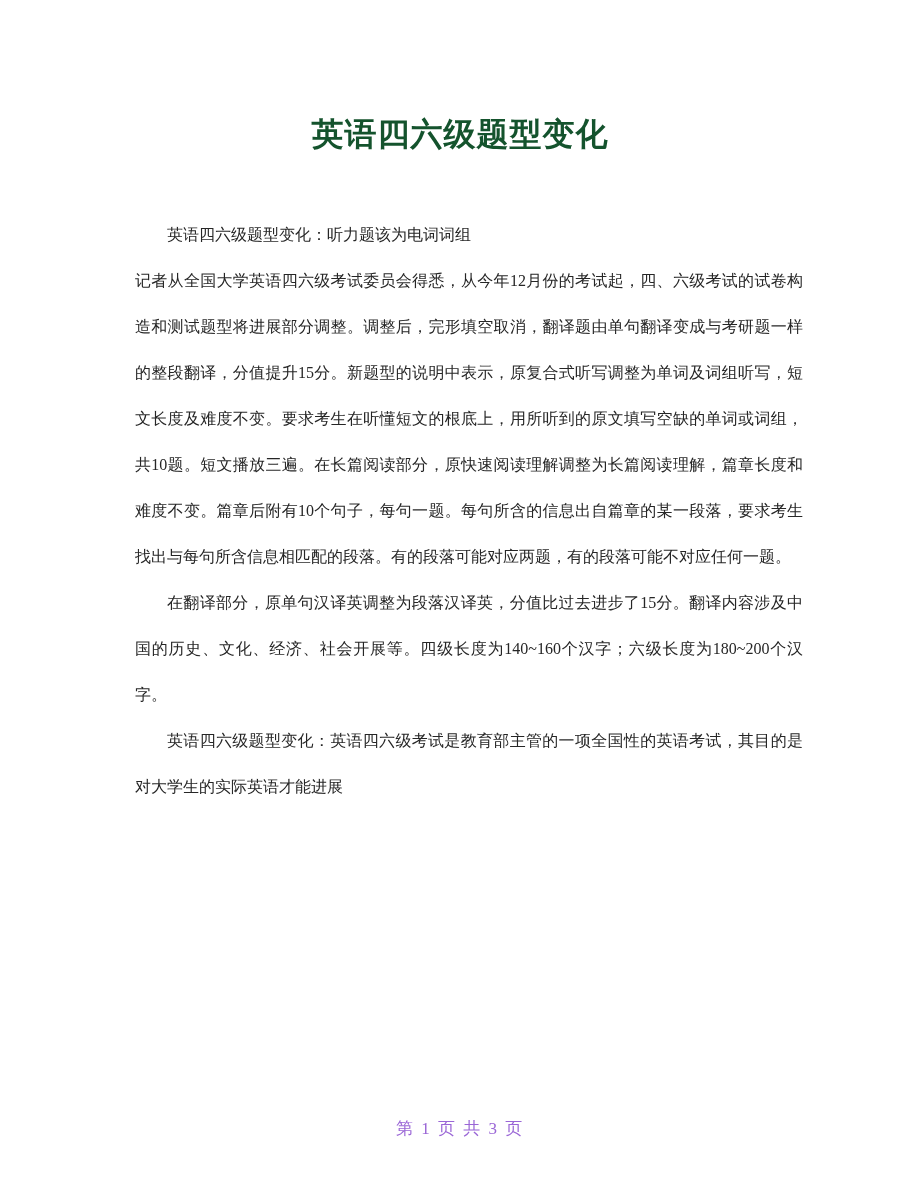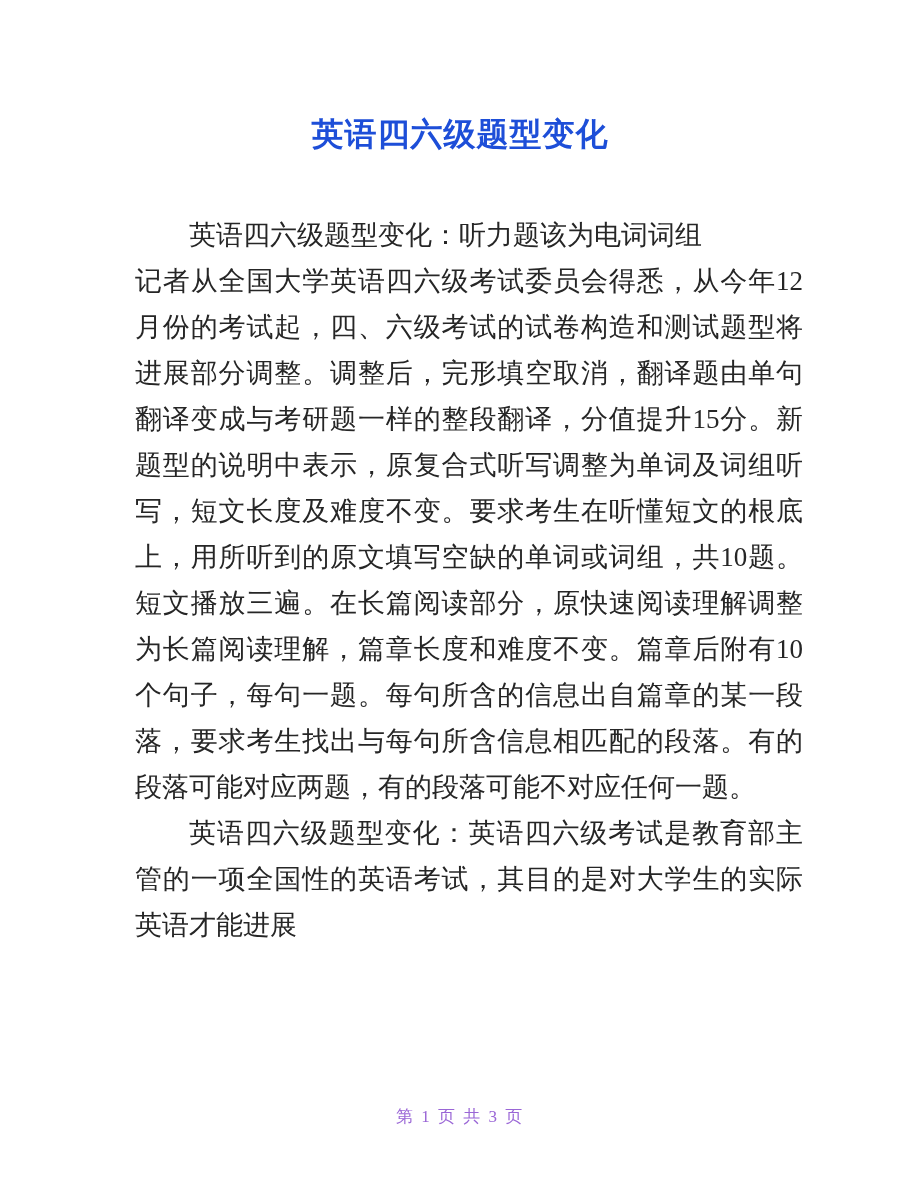--- a/index.html
+++ b/index.html
@@ -21,21 +21,21 @@
     font-size: 32px;
     line-height: 40px;
     letter-spacing: 1px;
     color: #1180c2;
   }
   .doc-body {
     position: absolute;
     left: 135px;
     top: 212px;
     width: 668px;
-    font-size: 27px;
+    font-size: 16px;
     line-height: 46px;
     color: #262626;
     text-align: justify;
     text-justify: inter-character;
   }
   .doc-body p { margin: 0; }
   .doc-body p.indent { text-indent: 2em; }
   .doc-footer {
     position: absolute;
     left: 0;
@@ -46,23 +46,24 @@
     line-height: 26px;
     letter-spacing: 2px;
     color: #9a66d6;
   }
 </style>
 </head>
 <body>
 
 <div class="page">
 
-  <h1 class="doc-title" style="color: #1d4ed8;">英语四六级题型变化</h1>
+  <h1 class="doc-title" style="color: #14532d;">英语四六级题型变化</h1>
 
   <div class="doc-body">
       <p class="indent">英语四六级题型变化：听力题该为电词词组</p>
       <p>记者从全国大学英语四六级考试委员会得悉，从今年12月份的考试起，四、六级考试的试卷构造和测试题型将进展部分调整。调整后，完形填空取消，翻译题由单句翻译变成与考研题一样的整段翻译，分值提升15分。新题型的说明中表示，原复合式听写调整为单词及词组听写，短文长度及难度不变。要求考生在听懂短文的根底上，用所听到的原文填写空缺的单词或词组，共10题。短文播放三遍。在长篇阅读部分，原快速阅读理解调整为长篇阅读理解，篇章长度和难度不变。篇章后附有10个句子，每句一题。每句所含的信息出自篇章的某一段落，要求考生找出与每句所含信息相匹配的段落。有的段落可能对应两题，有的段落可能不对应任何一题。</p>
+      <p class="indent">在翻译部分，原单句汉译英调整为段落汉译英，分值比过去进步了15分。翻译内容涉及中国的历史、文化、经济、社会开展等。四级长度为140~160个汉字；六级长度为180~200个汉字。</p>
       <p class="indent">英语四六级题型变化：英语四六级考试是教育部主管的一项全国性的英语考试，其目的是对大学生的实际英语才能进展</p>
     </div>
 
-  <div class="doc-footer" style="color: rgb(154, 102, 214);">第 1 页 共 3 页</div>
+  <div class="doc-footer" style="color: rgb(154, 102, 214); margin-top: 12px;">第 1 页 共 3 页</div>
 
 </div>
 
 </body></html>

